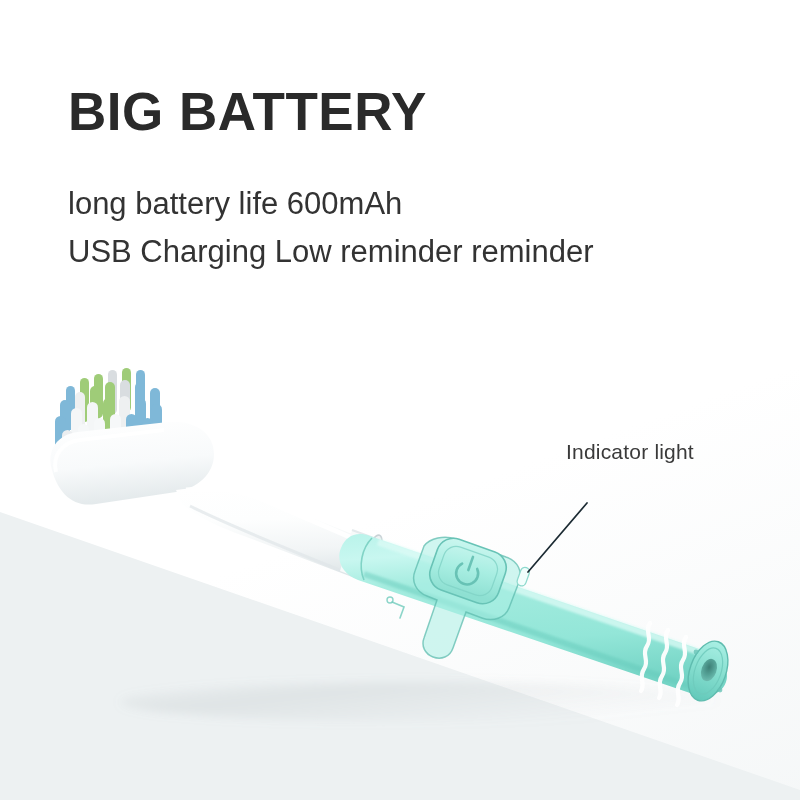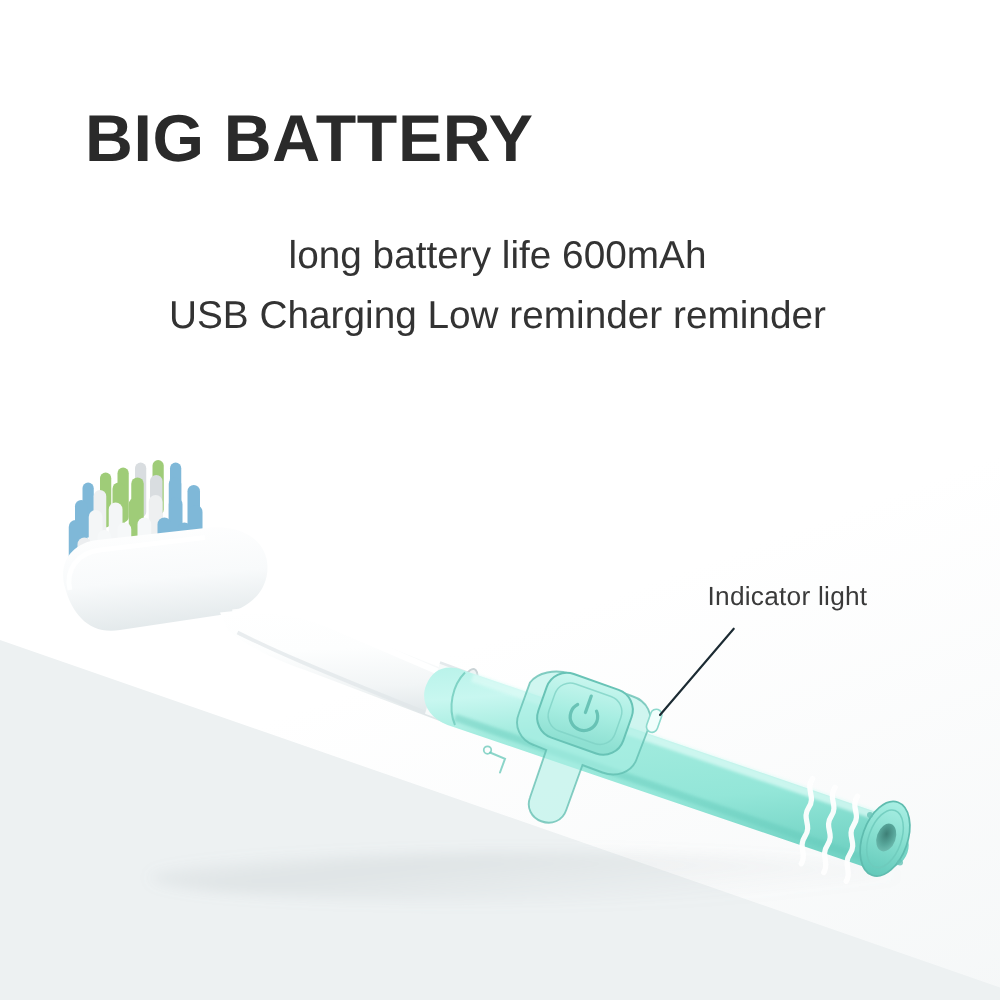--- a/index.html
+++ b/index.html
@@ -55,21 +55,20 @@
     color: #2a2a2a;
     line-height: 1.06;
     margin: 0 0 0 0;
     white-space: nowrap;
   }
   .sub-list {
     margin: 0;
     padding: 0;
     list-style: none;
     margin-top: 40px;
-    text-align: center;
   }
   .sub-line {
     font-size: 31px;
     font-weight: normal;
     color: #333333;
     line-height: 1.55;
     white-space: nowrap;
   }
 
   
@@ -83,21 +82,21 @@
   .product-svg {
     display: block;
     width: 800px;
     height: 440px;
   }
 
   
   .callout-label {
     position: absolute;
     left: 566px;
-    top: 466px;
+    top: 440px;
     font-size: 21px;
     color: #3a3a3a;
     white-space: nowrap;
     letter-spacing: .2px;
   }
   .callout-line-wrap {
     position: absolute;
     left: 505px;
     top: 495px;
     width: 110px;

